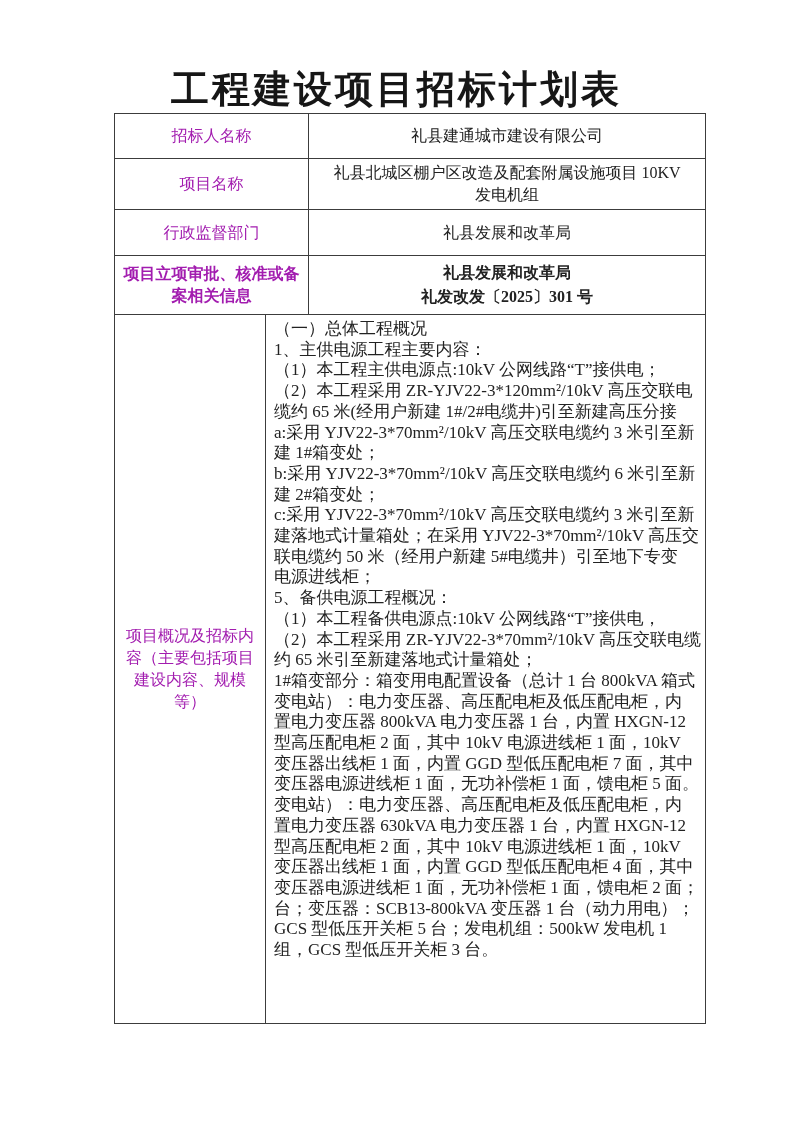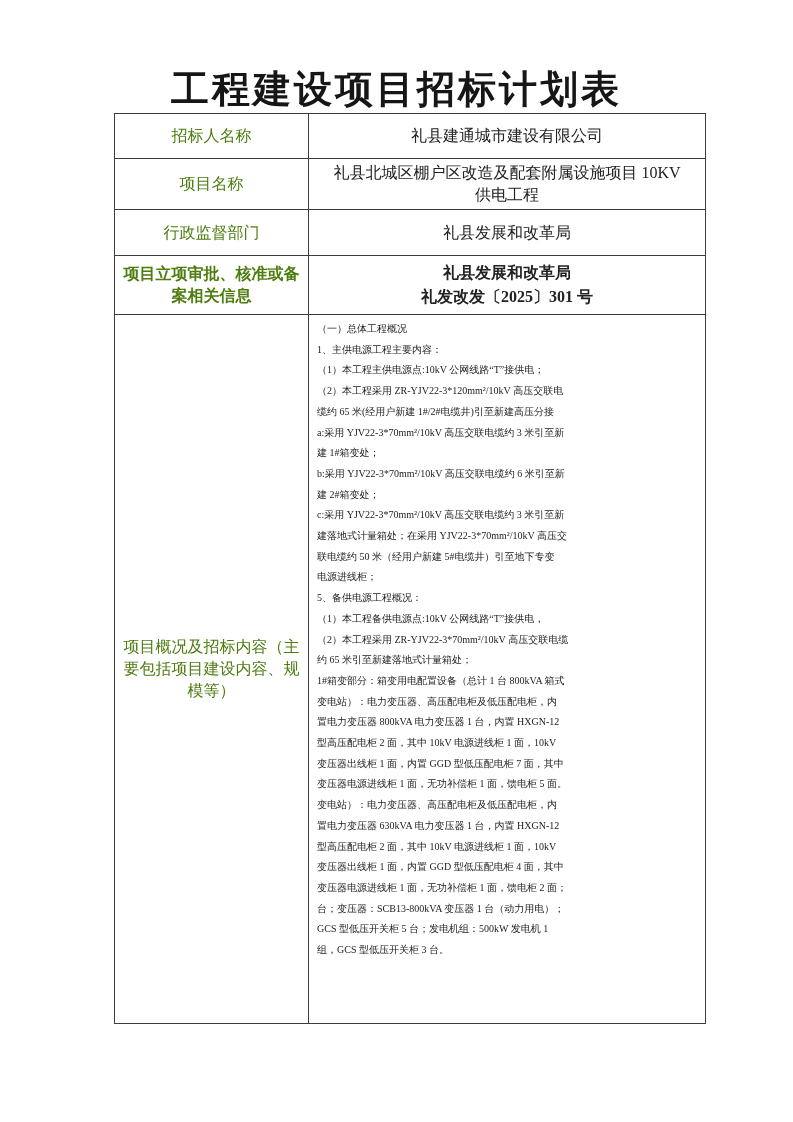--- a/index.html
+++ b/index.html
@@ -50,40 +50,40 @@
     align-items: center;
     justify-content: center;
     font-size: 16px;
     line-height: 22px;
     text-align: center;
   }
   .cell.label {
     width: 194px;
     border-right: 1.5px solid #3c3c3c;
     padding: 2px 8px;
-    color: #4d7c0f;
+    color: #a21caf;
   }
   .cell.value {
     flex: 1;
     padding: 2px 6px;
     color: #222222;
     text-align: center;
   }
   .r1 { height: 44px; }
   .r2 { height: 51px; }
   .r3 { height: 46px; }
   .r4 { height: 59px; font-weight: bold; }
   .r5 { height: 709px; }
   .r4 .cell.value { justify-content: space-around; padding: 5px 6px; }
   .r5 .cell.value {
     align-items: stretch;
     justify-content: flex-start;
     text-align: left;
     padding: 4px 4px 2px 8px;
-    font-size: 10px;
+    font-size: 17px;
     line-height: 20.7px;
   }
   .text-line {
     white-space: pre;
     overflow: hidden;
     color: #222222;
   }
   .value-line { display: block; }
 </style>
 </head>
@@ -97,21 +97,21 @@
 
     <div class="t-row r1">
       <div class="cell label">招标人名称</div>
       <div class="cell value">礼县建通城市建设有限公司</div>
     </div>
 
     <div class="t-row r2">
       <div class="cell label">项目名称</div>
       <div class="cell value">
         <span class="value-line">礼县北城区棚户区改造及配套附属设施项目 10KV</span>
-        <span class="value-line">供电工程</span>
+        <span class="value-line">发电机组</span>
       </div>
     </div>
 
     <div class="t-row r3">
       <div class="cell label">行政监督部门</div>
       <div class="cell value">礼县发展和改革局</div>
     </div>
 
     <div class="t-row r4">
       <div class="cell label">项目立项审批、核准或备案相关信息</div>

